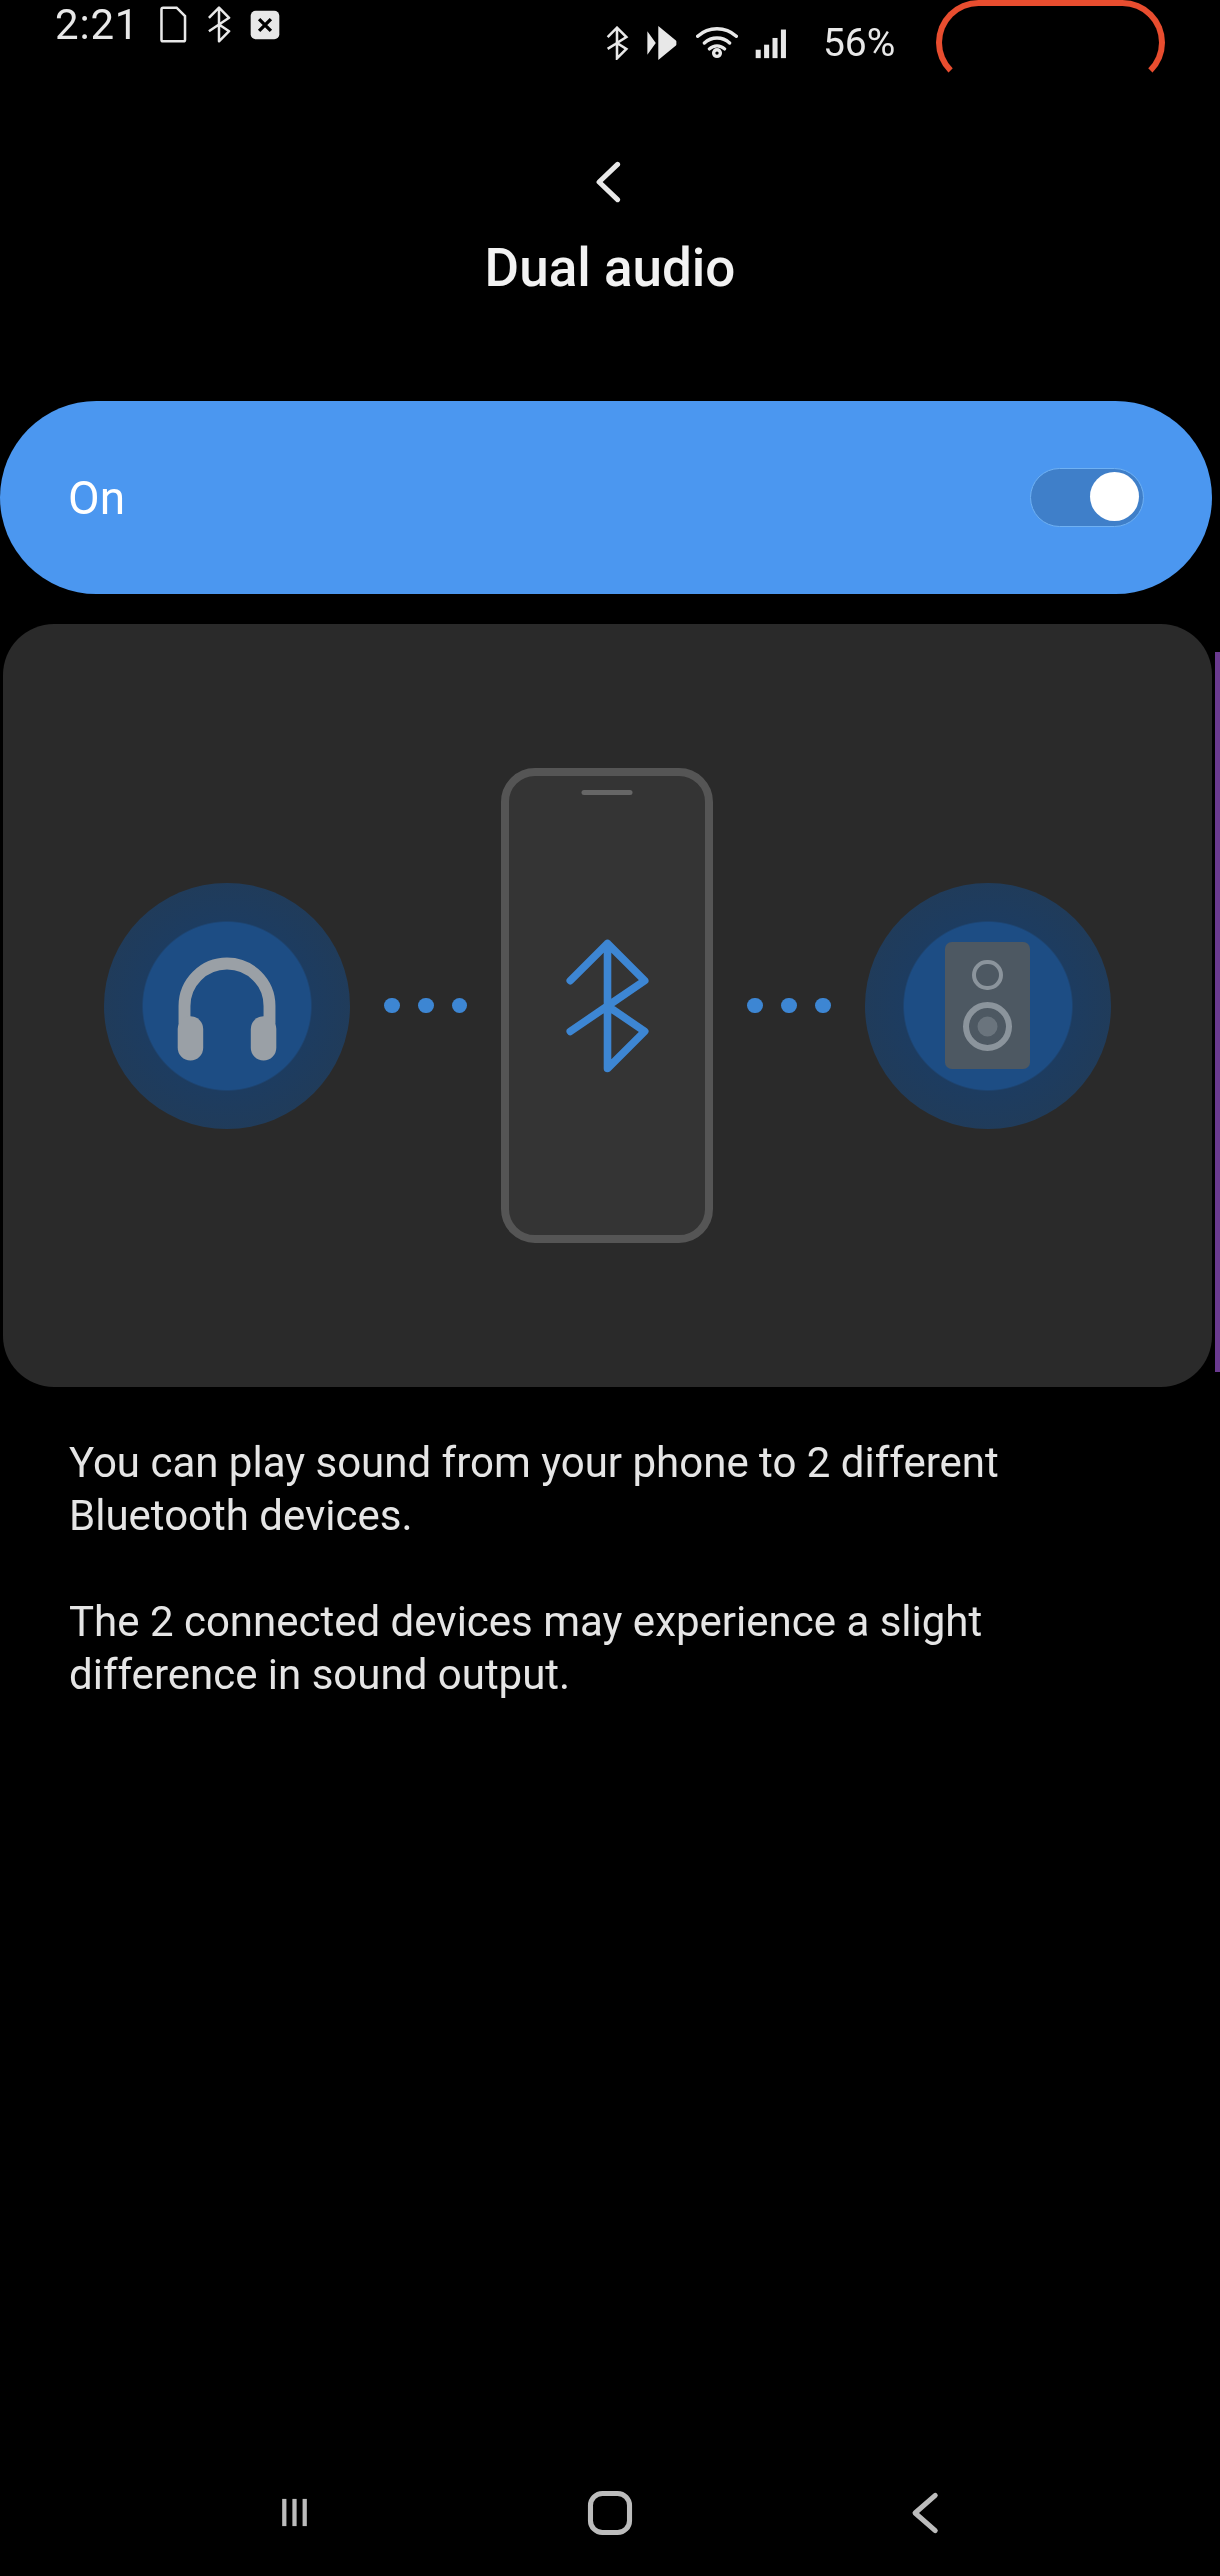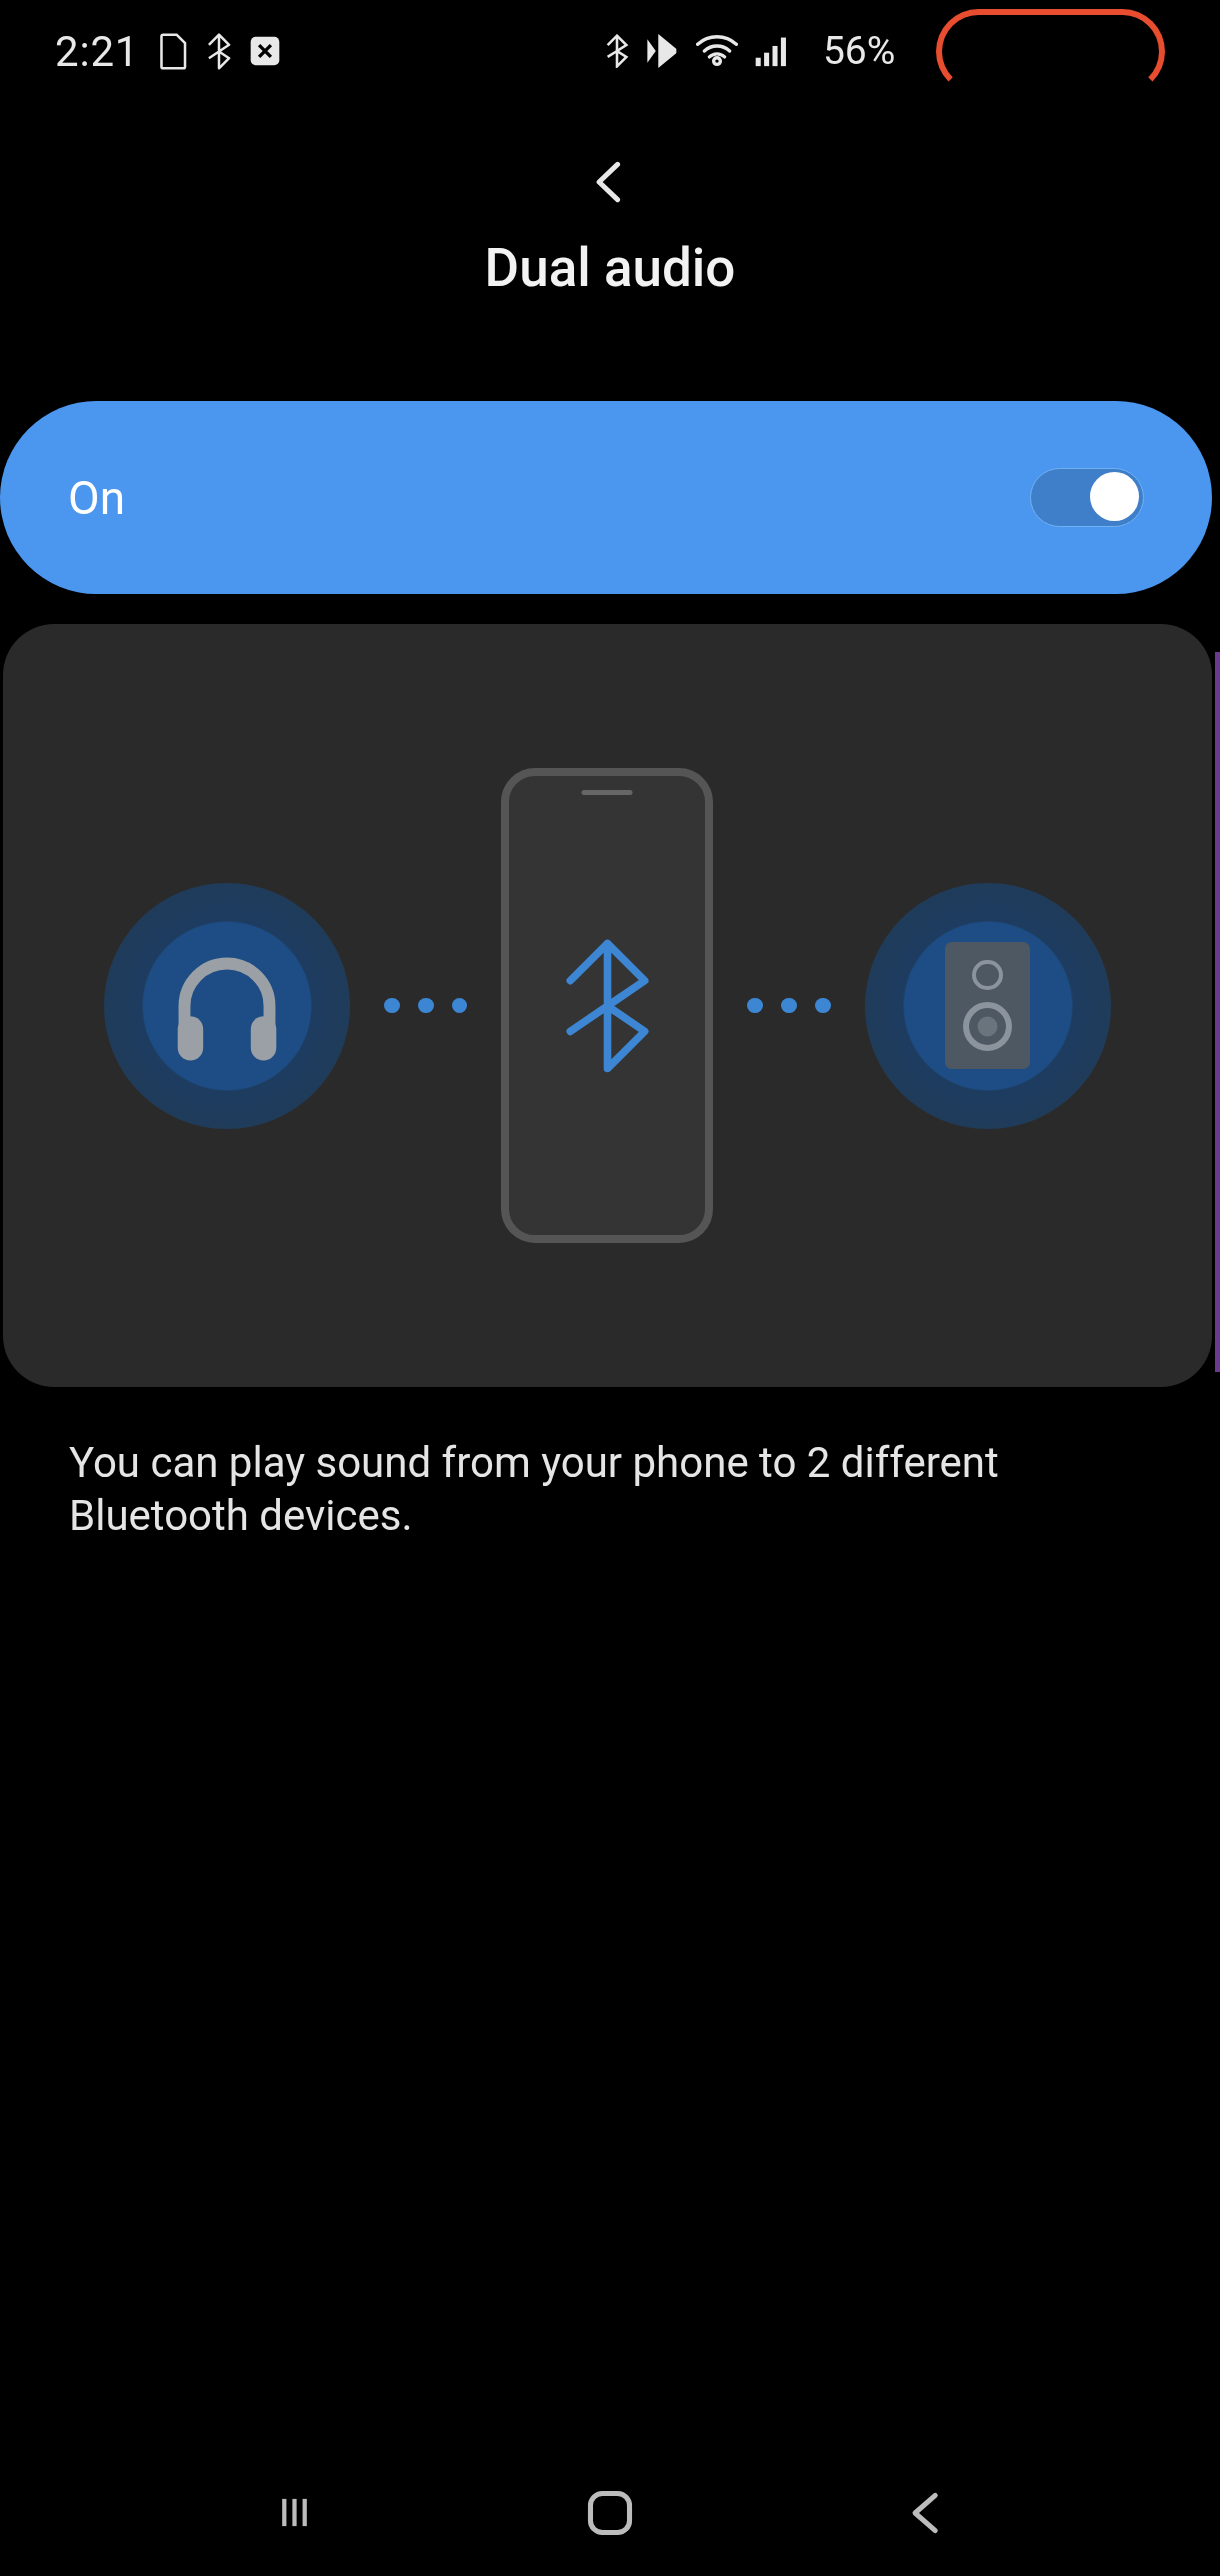--- a/index.html
+++ b/index.html
@@ -2,21 +2,21 @@
 <html style="font-size:13.6px"><head>
 <meta charset="utf-8">
 <style>
   * { box-sizing: border-box; margin: 0; padding: 0; }
   html, body { width: 1220px; height: 2576px; background: #000; overflow: hidden; }
   body { font-family: -apple-system, "Segoe UI", Roboto, sans-serif; color: #fff; position: relative; }
 
   
   .status-bar {
     position: absolute; top: 0; left: 0; right: 0; height: 102px;
-    display: flex; align-items: center; justify-content: space-between;
+    display: flex; align-items: flex-start; justify-content: space-between;
     padding: 0 55px;
     font-size: 39px; color: #e8e8e8;
   }
   .status-left { display: flex; align-items: center; gap: 18.6px; }
   .status-right { display: flex; align-items: center; gap: 15.3px; }
   .clock { font-size: 42px; font-weight: 400; letter-spacing: 0.8px; }
   .stat-icon { display: inline-flex; }
   .battery-pill {
     width: 229px; height: 85px; border: 6px solid #e84d2f; border-radius: 51px;
     background: #000; border-bottom-color: transparent;
@@ -217,20 +217,21 @@
       </div>
     </div>
 
   </div>
 </div>
 
 <div class="edge-accent"></div>
 
 <div class="desc">
   <p>You can play sound from your phone to 2 different Bluetooth devices.</p>
+  <p>The 2 connected devices may experience a slight difference in sound output.</p>
 </div>
 
 <div class="nav-bar">
   <span class="nav-btn">
     <svg width="51" height="51" viewBox="0 0 60 60">
         <line x1="18" y1="14" x2="18" y2="46" stroke="#bcbcbc" stroke-width="5"></line>
         <line x1="30" y1="14" x2="30" y2="46" stroke="#bcbcbc" stroke-width="5"></line>
         <line x1="42" y1="14" x2="42" y2="46" stroke="#bcbcbc" stroke-width="5"></line>
       </svg>
   </span>

